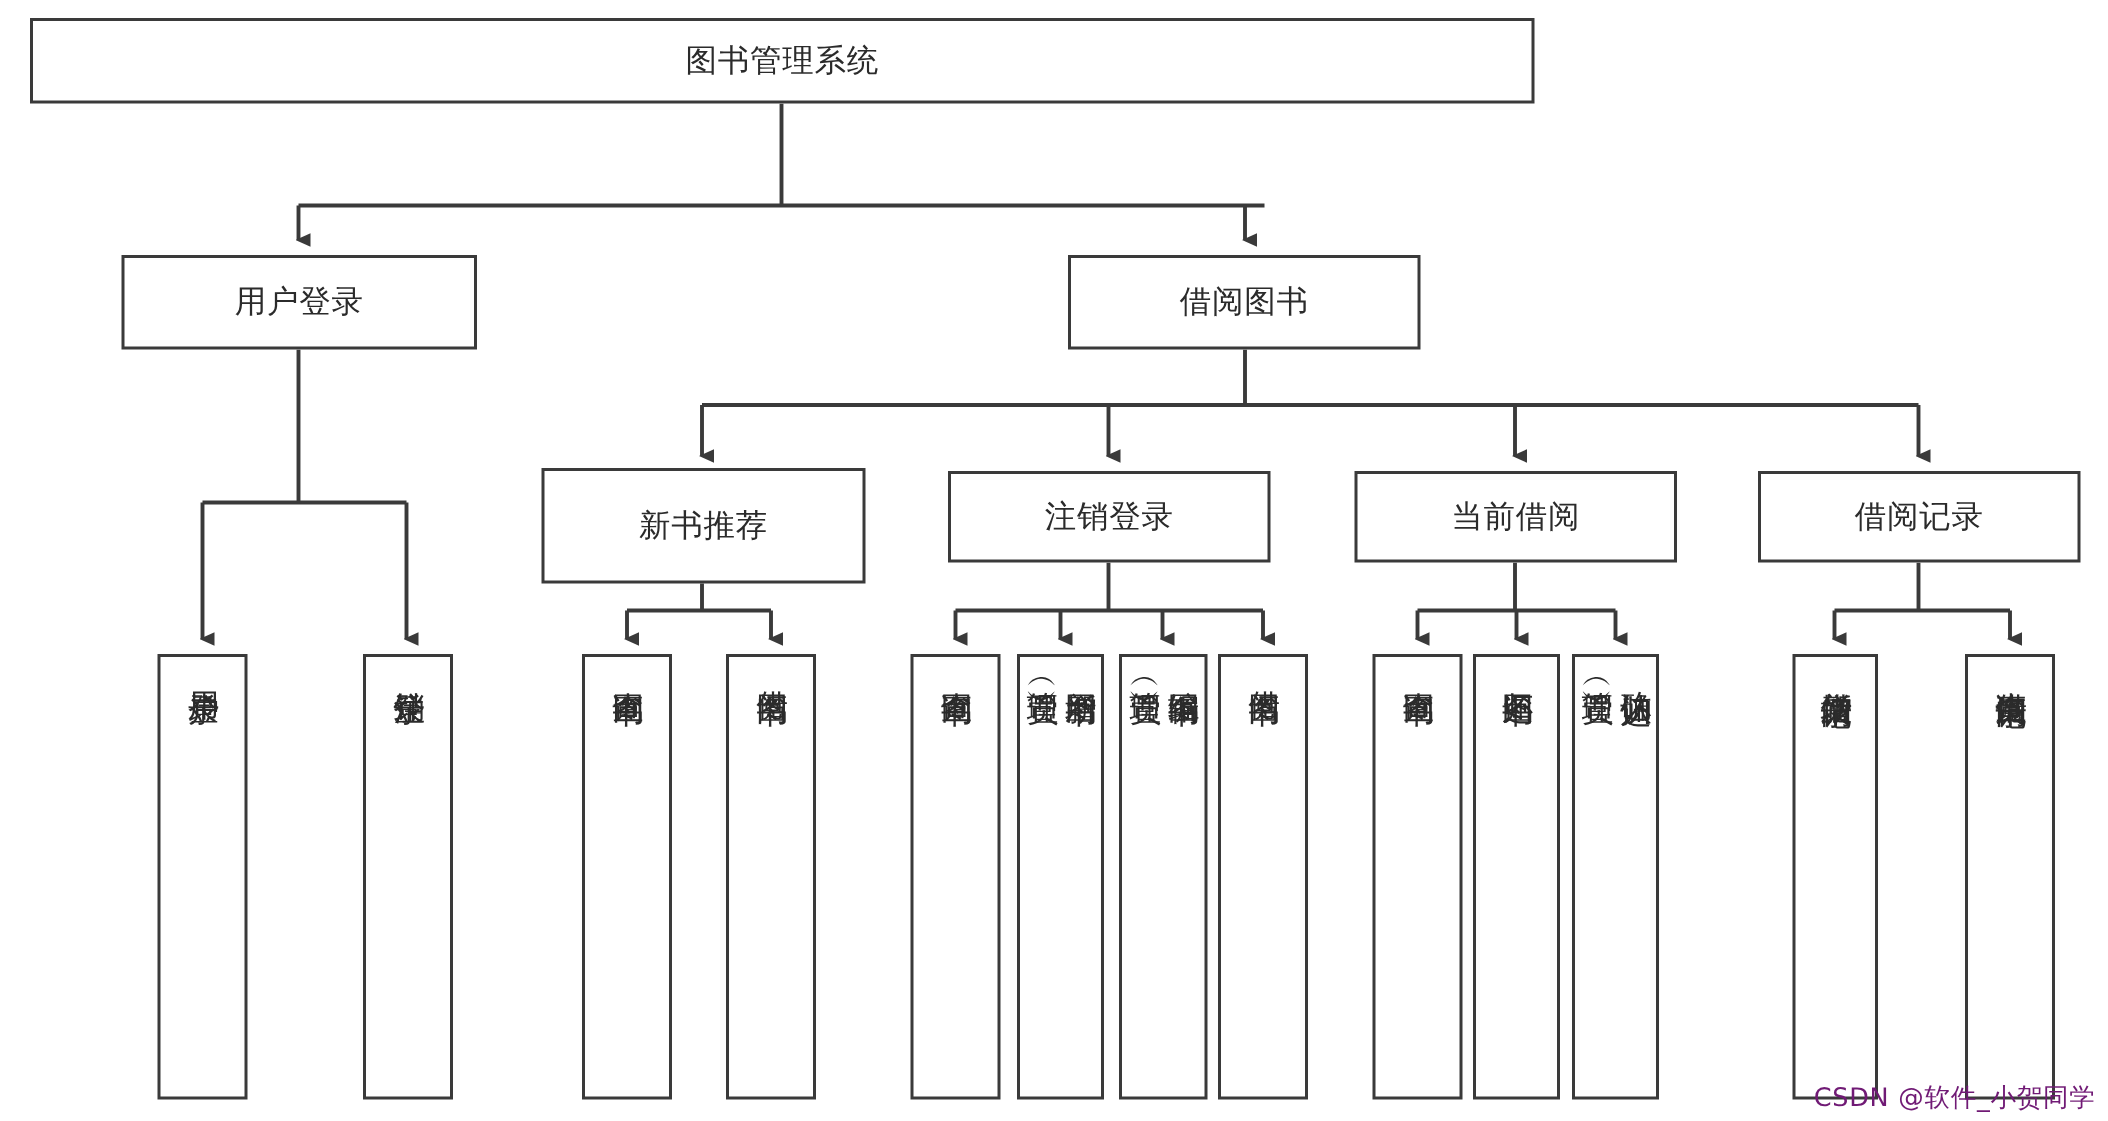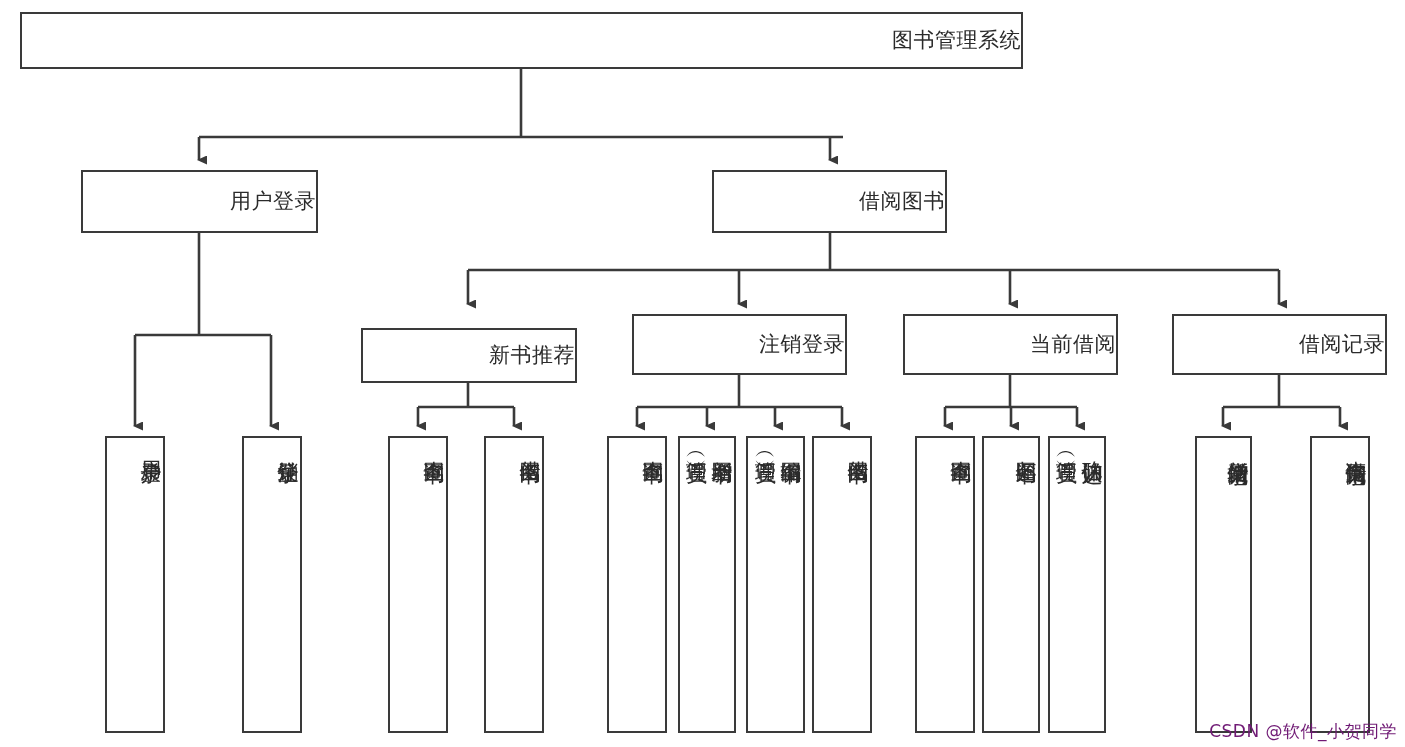--- a/index.html
+++ b/index.html
@@ -22,21 +22,21 @@
     width: 1405px;
     height: 747px;
   }
   .node {
     position: absolute;
     box-sizing: border-box;
     background: #ffffff;
     border: 2px solid #3a3a3a;
     display: flex;
     align-items: center;
-    justify-content: flex-end;
+    justify-content: center;
     z-index: 3;
   }
   .node-label {
     color: #2b2b2b;
     font-size: 21px;
     line-height: 1.12;
     letter-spacing: 0.5px;
     white-space: nowrap;
   }
   .node.leaf {
@@ -121,21 +121,21 @@
     <span class="node-label">图书管理系统</span>
   </div>
 
   <div class="node lvl1" style="left: 81px; top: 170px; width: 237px; height: 63px;">
     <span class="node-label">用户登录</span>
   </div>
   <div class="node lvl1" style="left: 712px; top: 170px; width: 235px; height: 63px;">
     <span class="node-label">借阅图书</span>
   </div>
 
-  <div class="node lvl2" style="left: 361px; top: 328px; width: 216px; height: 55px;">
+  <div class="node lvl2" style="left: 361px; top: 312px; width: 216px; height: 77px;">
     <span class="node-label">新书推荐</span>
   </div>
   <div class="node lvl2" style="left: 632px; top: 314px; width: 215px; height: 61px;">
     <span class="node-label">注销登录</span>
   </div>
   <div class="node lvl2" style="left: 903px; top: 314px; width: 215px; height: 61px;">
     <span class="node-label">当前借阅</span>
   </div>
   <div class="node lvl2" style="left: 1172px; top: 314px; width: 215px; height: 61px;">
     <span class="node-label">借阅记录</span>

